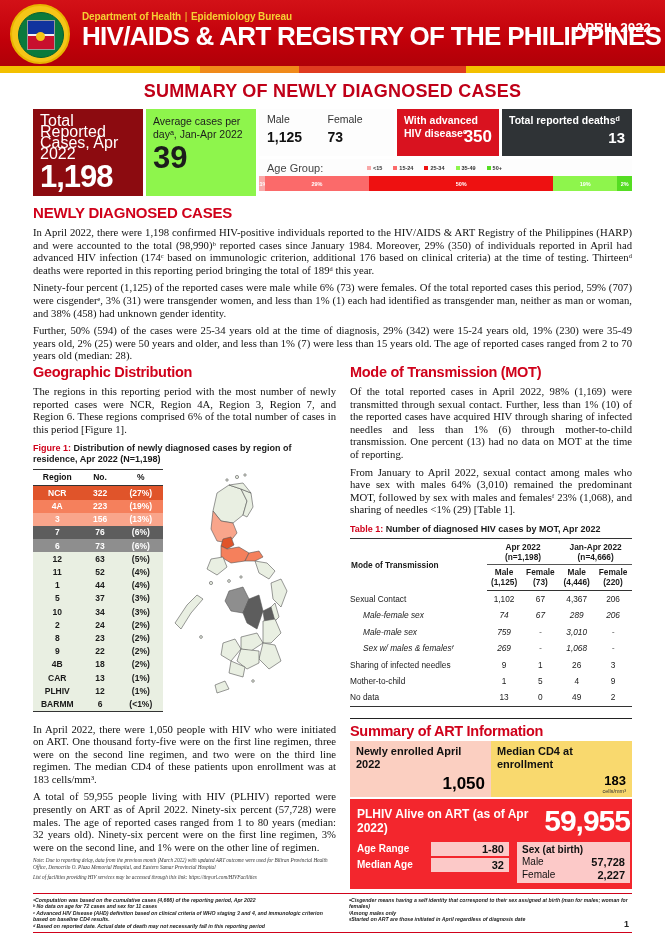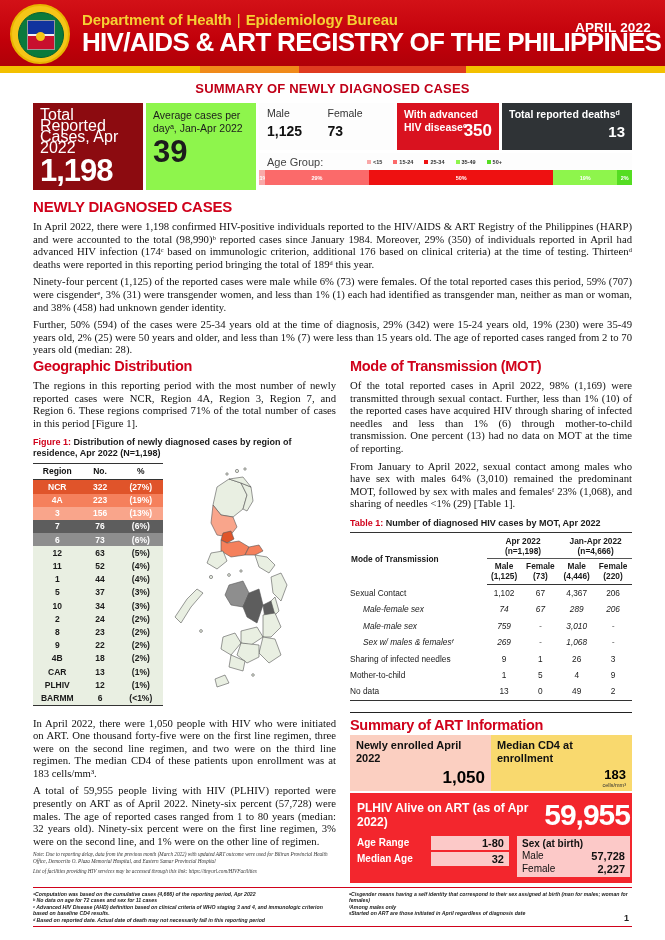--- a/index.html
+++ b/index.html
@@ -13,21 +13,21 @@
 
   
   .header {
     position: relative;
     height: 66px;
     background: linear-gradient(180deg, #d31117 0%, #c2000a 60%, #b00008 100%);
     padding: 6px 14px 0 82px;
     overflow: hidden;
   }
   .header-dept {
-    color: #f5d033; font-size: 15px; font-weight: bold; letter-spacing: -0.1px;
+    color: #f5d033; font-size: 10px; font-weight: bold; letter-spacing: -0.1px;
     margin-top: 5px;
   }
   .header-dept .sep { color: #f5d033; font-weight: normal; padding: 0 1px; }
   .header-title {
     color: #ffffff; font-size: 26px; font-weight: bold; letter-spacing: -0.7px;
     margin-top: -1px; white-space: nowrap;
   }
   .header-date {
     position: absolute; right: 14px; top: 20px;
     color: #ffffff; font-size: 13.5px; font-weight: bold; letter-spacing: 0.2px;
@@ -58,21 +58,21 @@
   }
   .seal .sun {
     position: absolute; left: 24px; top: 26px; width: 9px; height: 9px;
     border-radius: 50%; background: #f5c518; z-index: 3;
   }
   .header-stripes { height: 7px; width: 100%; position: relative; }
   .header-stripes i { position: absolute; top: 0; height: 100%; display: block; }
 
   
   .summary-title {
-    text-align: center; color: #c00018; font-size: 13px; font-weight: bold;
+    text-align: center; color: #c00018; font-size: 18px; font-weight: bold;
     letter-spacing: 0.2px; margin-top: 8px;
   }
   .summary-wrap { margin: 7px 33px 0 33px; display: flex; gap: 3px; }
   .box { position: relative; }
   .box-total {
     width: 110px; background: #8c0b10; color: #fff; padding: 6px 7px 3px 7px;
   }
   .box-total .lbl { font-size: 16px; line-height: 11px; }
   .box-total .val { font-size: 31px; font-weight: bold; line-height: 32px; margin-top: 2px; letter-spacing: -1px; }
   .box-avg {
@@ -323,21 +323,21 @@
 
     <h2 class="sec">NEWLY DIAGNOSED CASES</h2>
     <p class="body">In April 2022, there were 1,198 confirmed HIV-positive individuals reported to the HIV/AIDS &amp; ART Registry of the Philippines (HARP) and were accounted to the total (98,990)ᵇ reported cases since January 1984. Moreover, 29% (350) of individuals reported in April had advanced HIV infection (174ᶜ based on immunologic criterion, additional 176 based on clinical criteria) at the time of testing. Thirteenᵈ deaths were reported in this reporting period bringing the total of 189ᵈ this year.</p>
     <p class="body">Ninety-four percent (1,125) of the reported cases were male while 6% (73) were females. Of the total reported cases this period, 59% (707) were cisgenderᵉ, 3% (31) were transgender women, and less than 1% (1) each had identified as transgender man, neither as man or woman, and 38% (458) had unknown gender identity.</p>
     <p class="body">Further, 50% (594) of the cases were 25-34 years old at the time of diagnosis, 29% (342) were 15-24 years old, 19% (230) were 35-49 years old, 2% (25) were 50 years and older, and less than 1% (7) were less than 15 years old. The age of reported cases ranged from 2 to 70 years old (median: 28).</p>
 
     <div class="twocol">
 
       <div class="colL">
         <h3 class="sub">Geographic Distribution</h3>
-        <p class="body">The regions in this reporting period with the most number of newly reported cases were NCR, Region 4A, Region 3, Region 7, and Region 6. These regions comprised 71% of the total number of cases in this period [Figure 1].</p>
+        <p class="body">The regions in this reporting period with the most number of newly reported cases were NCR, Region 4A, Region 3, Region 7, and Region 6. These regions comprised 6% of the total number of cases in this period [Figure 1].</p>
 
         <div class="figcap">
           <b class="red">Figure 1:</b>
           <span class="cap">Distribution of newly diagnosed cases by region of residence, Apr 2022 (N=1,198)</span>
         </div>
 
         <div class="fig-row">
           <table class="regions">
             <thead>
               <tr>

